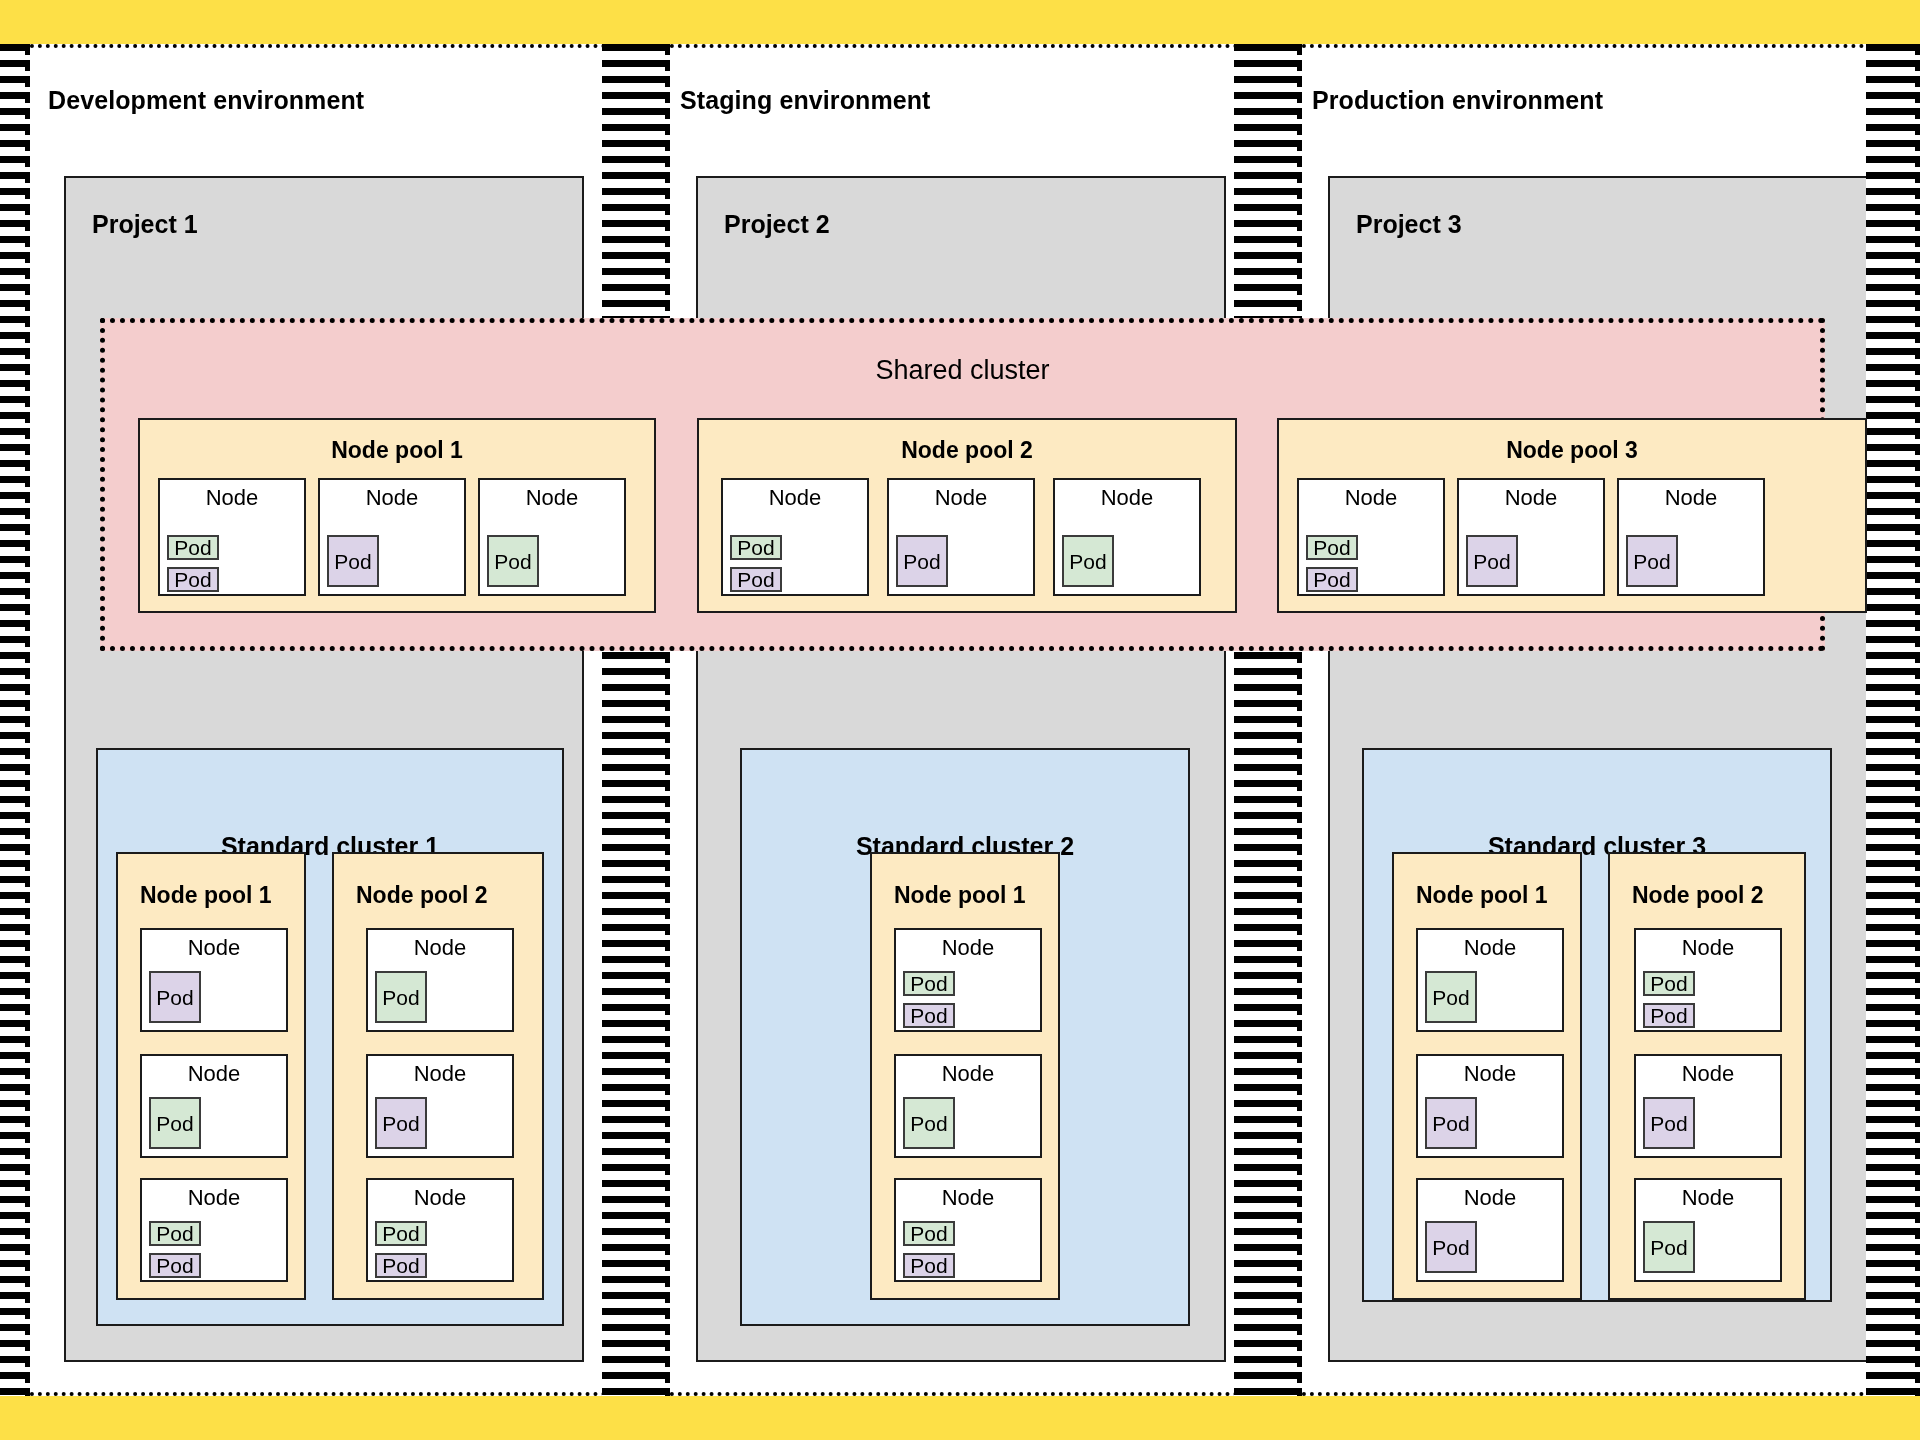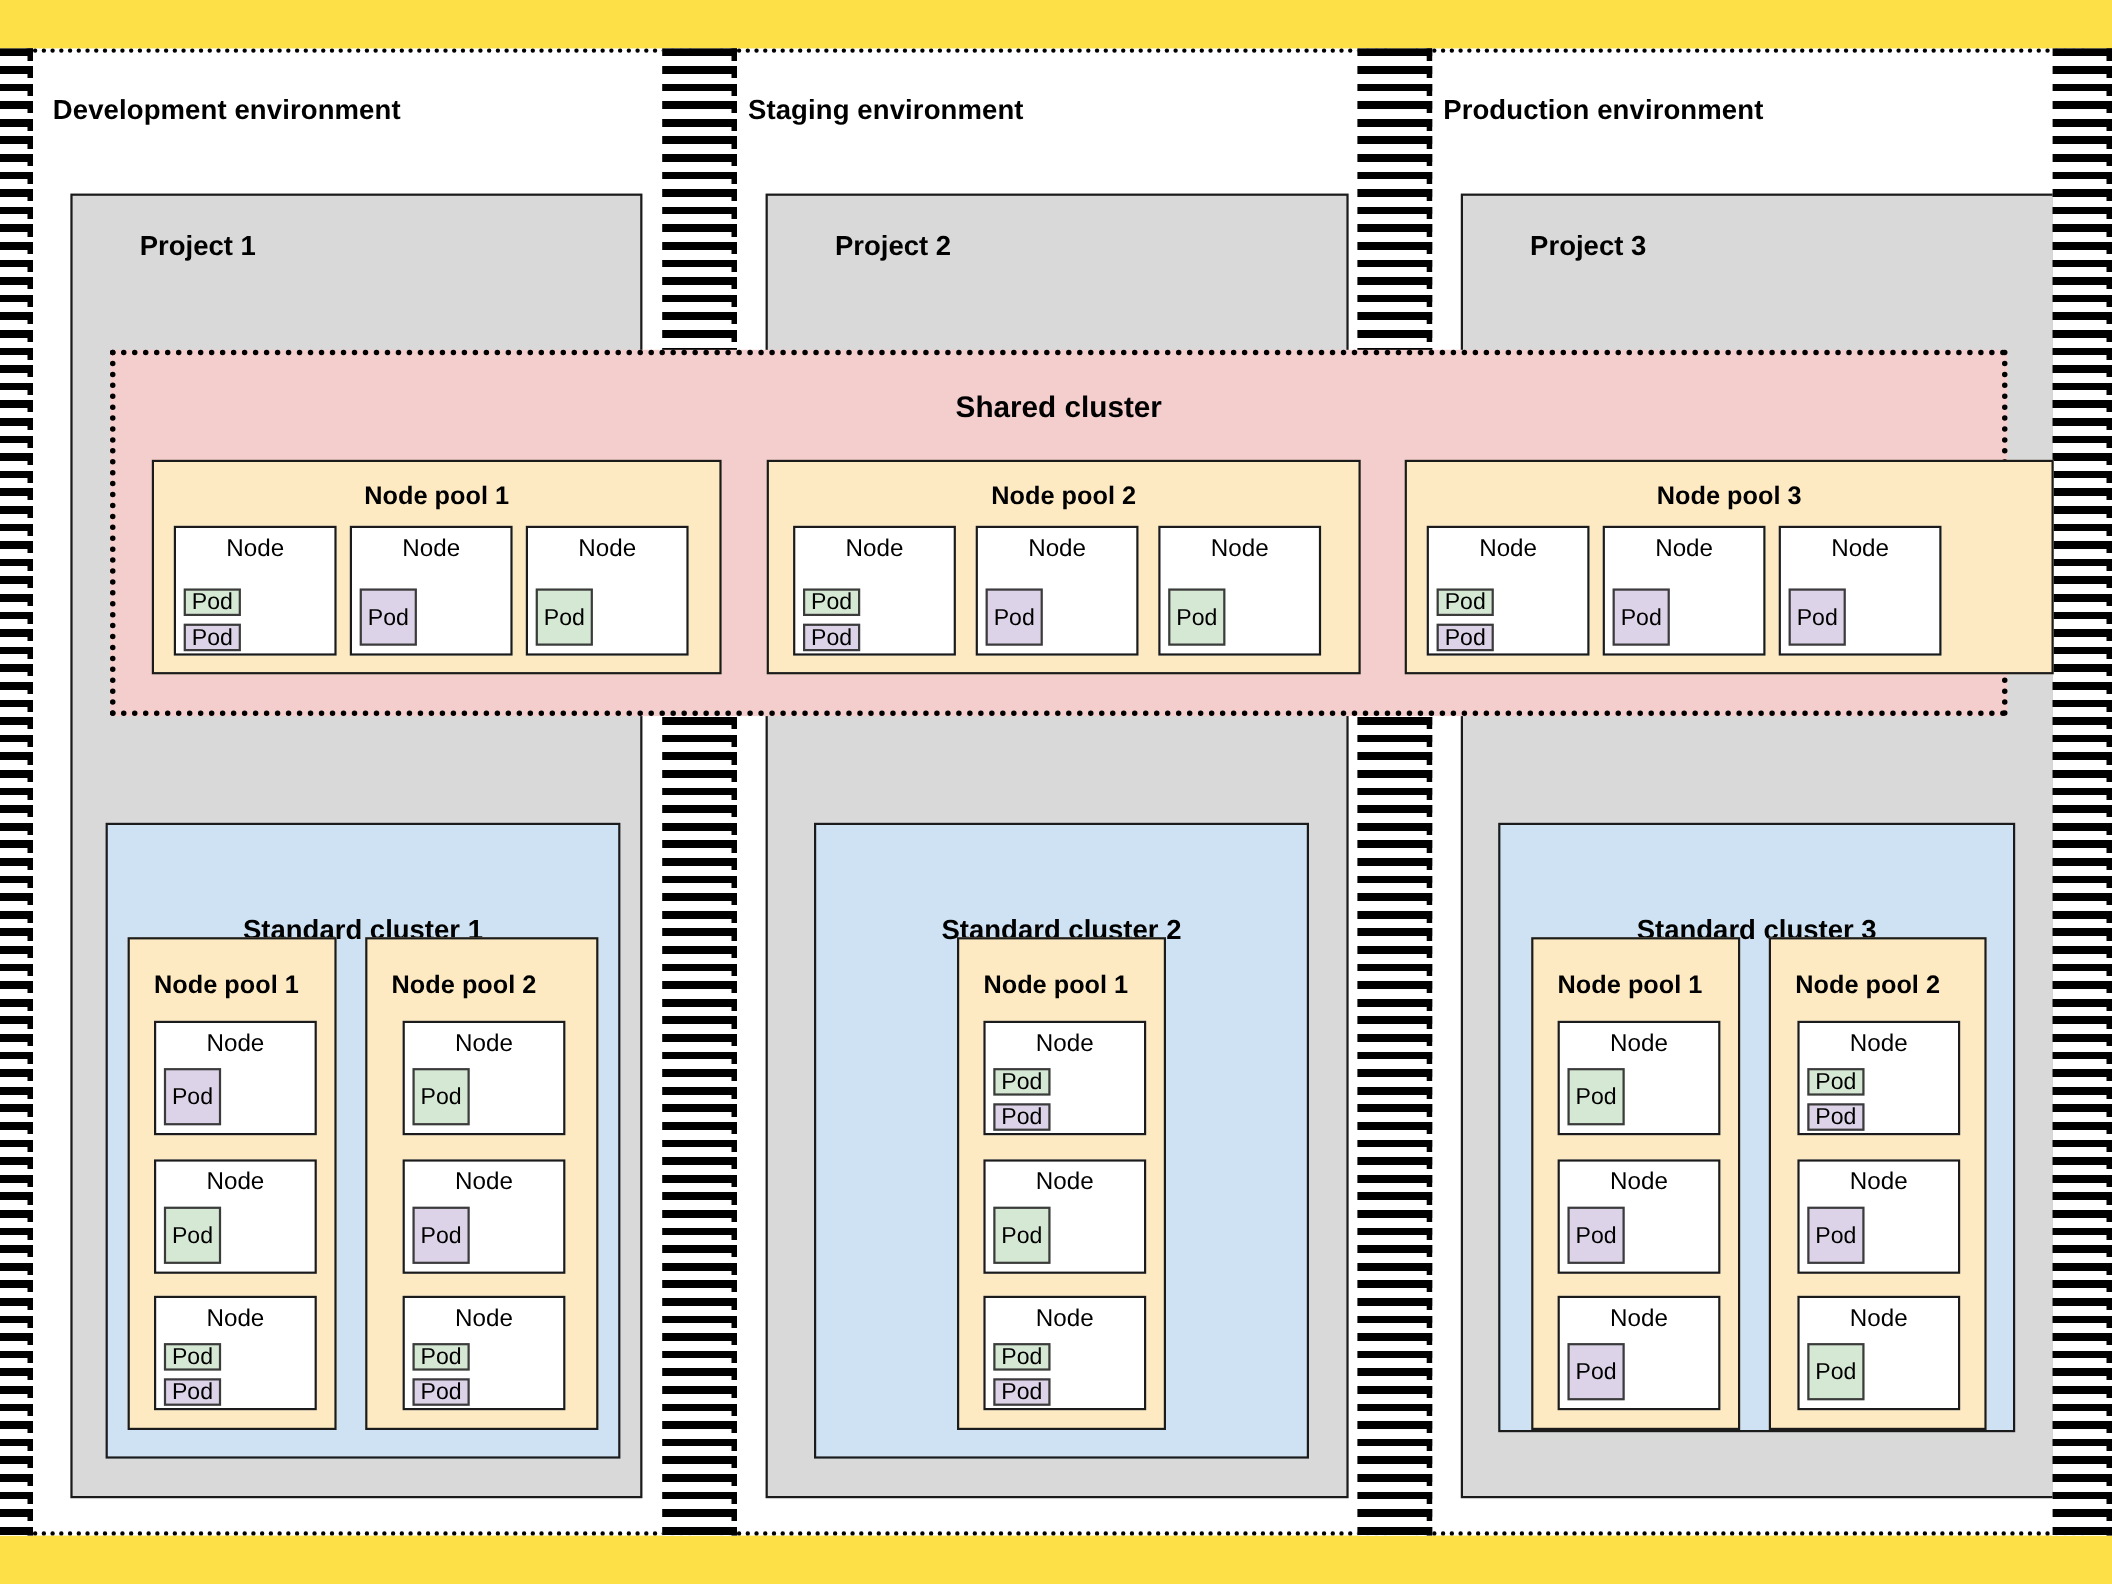--- a/index.html
+++ b/index.html
@@ -53,38 +53,37 @@
     position:absolute;
     background:#d9d9d9;
     border:2.5px solid #1b1b1b;
     box-sizing:border-box;
     z-index:2;
   }
   .project-title{
     position:absolute;left:26px;top:32px;
     font-size:25px;font-weight:bold;color:#000;
     white-space:nowrap;
-    margin-left:35px;
   }
 
   
   .shared-cluster{
     position:absolute;
     left:100px;top:318px;
     width:1725px;height:333px;
     background:#f4cdcd;
     border:5px dotted #000;
     box-sizing:border-box;
     z-index:7;
   }
   .shared-title{
     position:absolute;
     left:0;right:0;top:32px;
     text-align:center;
-    font-size:27px;font-weight:bold;color:#000;
+    font-size:27px;font-weight:normal;color:#000;
   }
 
   
   .std-cluster{
     position:absolute;
     background:#cfe2f3;
     border:2.5px solid #1b1b1b;
     box-sizing:border-box;
     z-index:3;
   }

